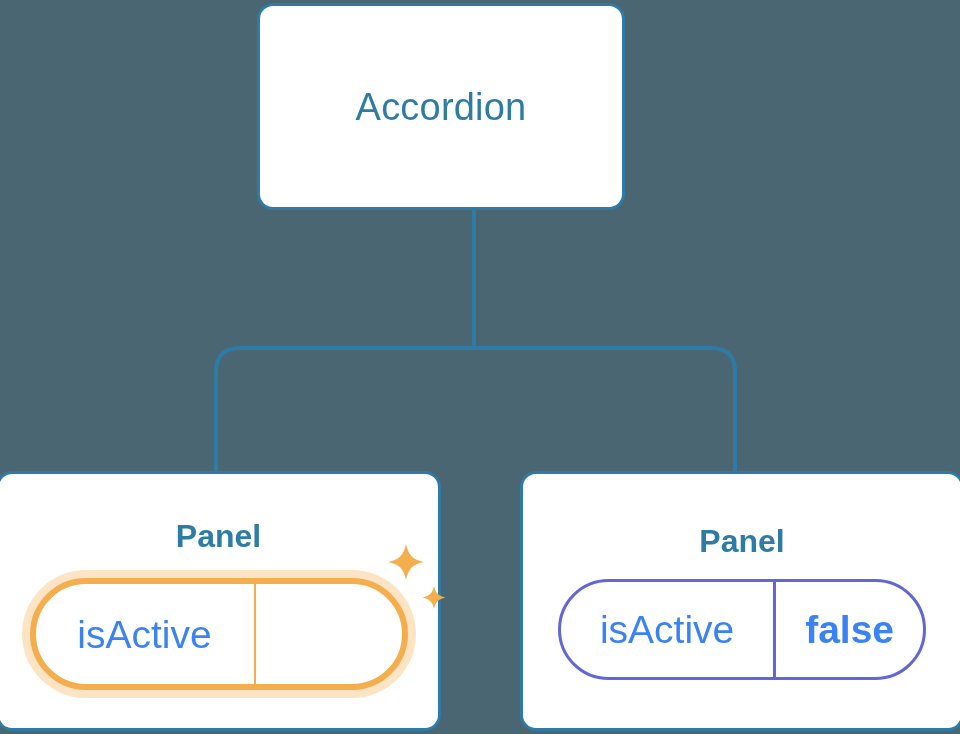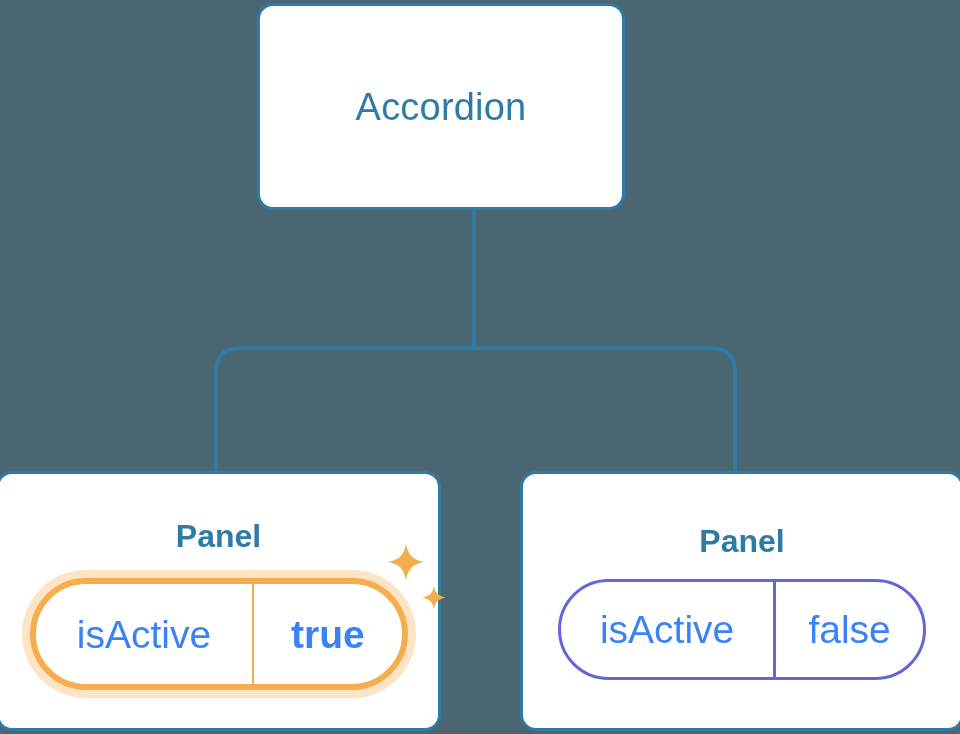--- a/index.html
+++ b/index.html
@@ -149,21 +149,21 @@
     height: 101px;
   }
 
   .pill.is-plain .pill-cell.key {
     width: 214px;
     border-right: 3px solid #6366d8;
   }
 
   .pill.is-plain .pill-cell.val {
     width: 148px;
-    font-weight: 400;
+    font-weight: 700;
   }
 
   
   .sparkles {
     position: absolute;
     right: -46px;
     top: -34px;
     width: 70px;
     height: 82px;
     pointer-events: none;
@@ -190,21 +190,20 @@
   <div id="root-node" class="node-card">
     <span class="root-title">Accordion</span>
   </div>
 
   <div id="panel-left" class="node-card">
     <span class="panel-title">Panel</span>
 
     <div class="pill-wrap">
       <div class="pill is-highlight">
         <span class="pill-cell key">isActive</span>
-        <span class="pill-cell val">true</span>
       </div>
 
       <svg class="sparkles" viewBox="0 0 70 82" xmlns="http://www.w3.org/2000/svg">
         <path class="sparkle sparkle-big-path" d="M 22 0 C 24.6 11.6 28.4 15.4 40 18 C 28.4 20.6 24.6 24.4 22 36 C 19.4 24.4 15.6 20.6 4 18 C 15.6 15.4 19.4 11.6 22 0 Z" fill="#f5ae4e"></path>
         <path class="sparkle sparkle-small-path" d="M 50 42 C 51.7 49.3 54.2 51.8 61.5 53.5 C 54.2 55.2 51.7 57.7 50 65 C 48.3 57.7 45.8 55.2 38.5 53.5 C 45.8 51.8 48.3 49.3 50 42 Z" fill="#f5ae4e"></path>
       </svg>
     </div>
   </div>
 
   <div id="panel-right" class="node-card">

